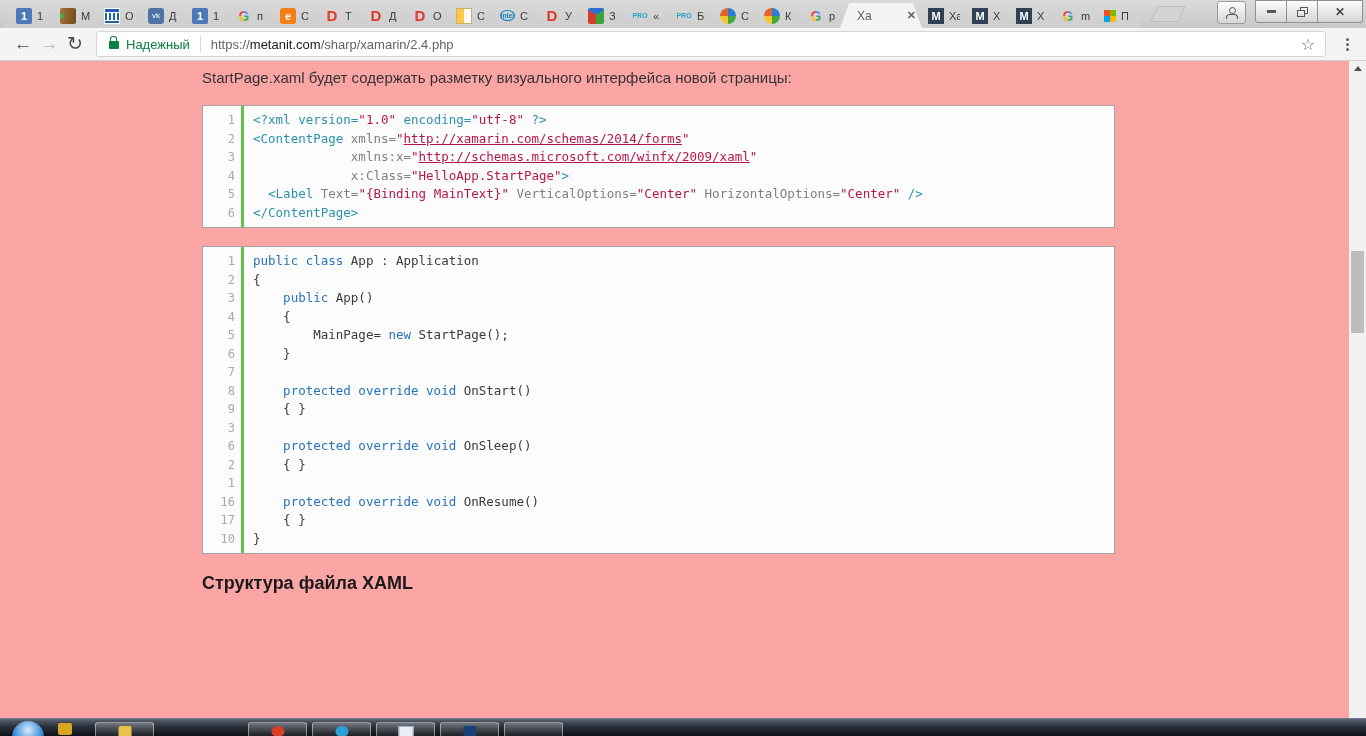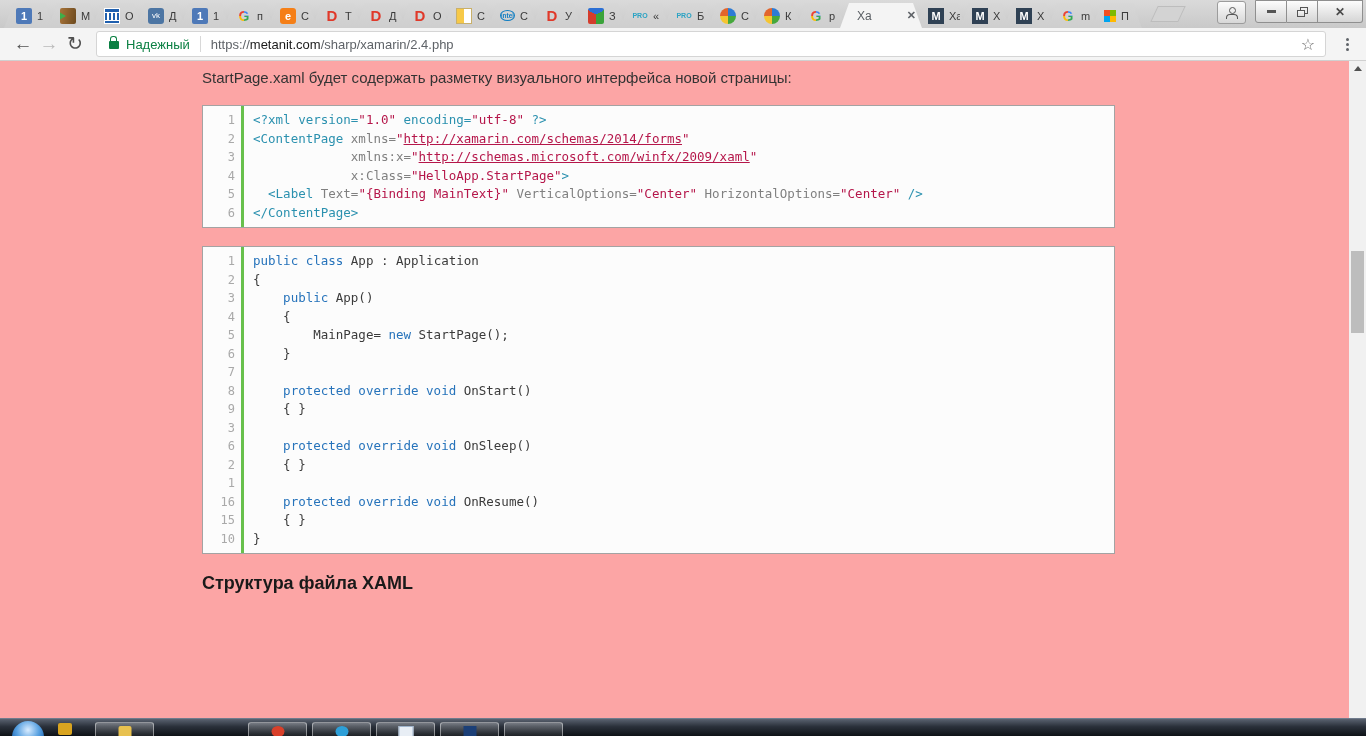--- a/index.html
+++ b/index.html
@@ -300,21 +300,21 @@
           <div>5</div>
           <div>6</div>
           <div>7</div>
           <div>8</div>
           <div>9</div>
           <div>3</div>
           <div>6</div>
           <div>2</div>
           <div>1</div>
           <div>16</div>
-          <div>15</div>
+          <div>17</div>
           <div>10</div>
         </div>
       <div class="greenbar"></div>
       <div class="codecol"><div><span class="tk-k">public class </span><span class="tk-p">App : Application</span></div><div><span class="tk-p">{</span></div><div><span class="tk-p">    </span><span class="tk-k">public</span><span class="tk-p"> App()</span></div><div><span class="tk-p">    {</span></div><div><span class="tk-p">        MainPage= </span><span class="tk-k">new</span><span class="tk-p"> StartPage();</span></div><div><span class="tk-p">    }</span></div><div>&nbsp;</div><div><span class="tk-p">    </span><span class="tk-k">protected override void</span><span class="tk-p"> OnStart()</span></div><div><span class="tk-p">    { }</span></div><div>&nbsp;</div><div><span class="tk-p">    </span><span class="tk-k">protected override void</span><span class="tk-p"> OnSleep()</span></div><div><span class="tk-p">    { }</span></div><div>&nbsp;</div><div><span class="tk-p">    </span><span class="tk-k">protected override void</span><span class="tk-p"> OnResume()</span></div><div><span class="tk-p">    { }</span></div><div><span class="tk-p">}</span></div></div>
     </div>
 
 
     <h2>Структура файла XAML</h2>
 
   </div>

